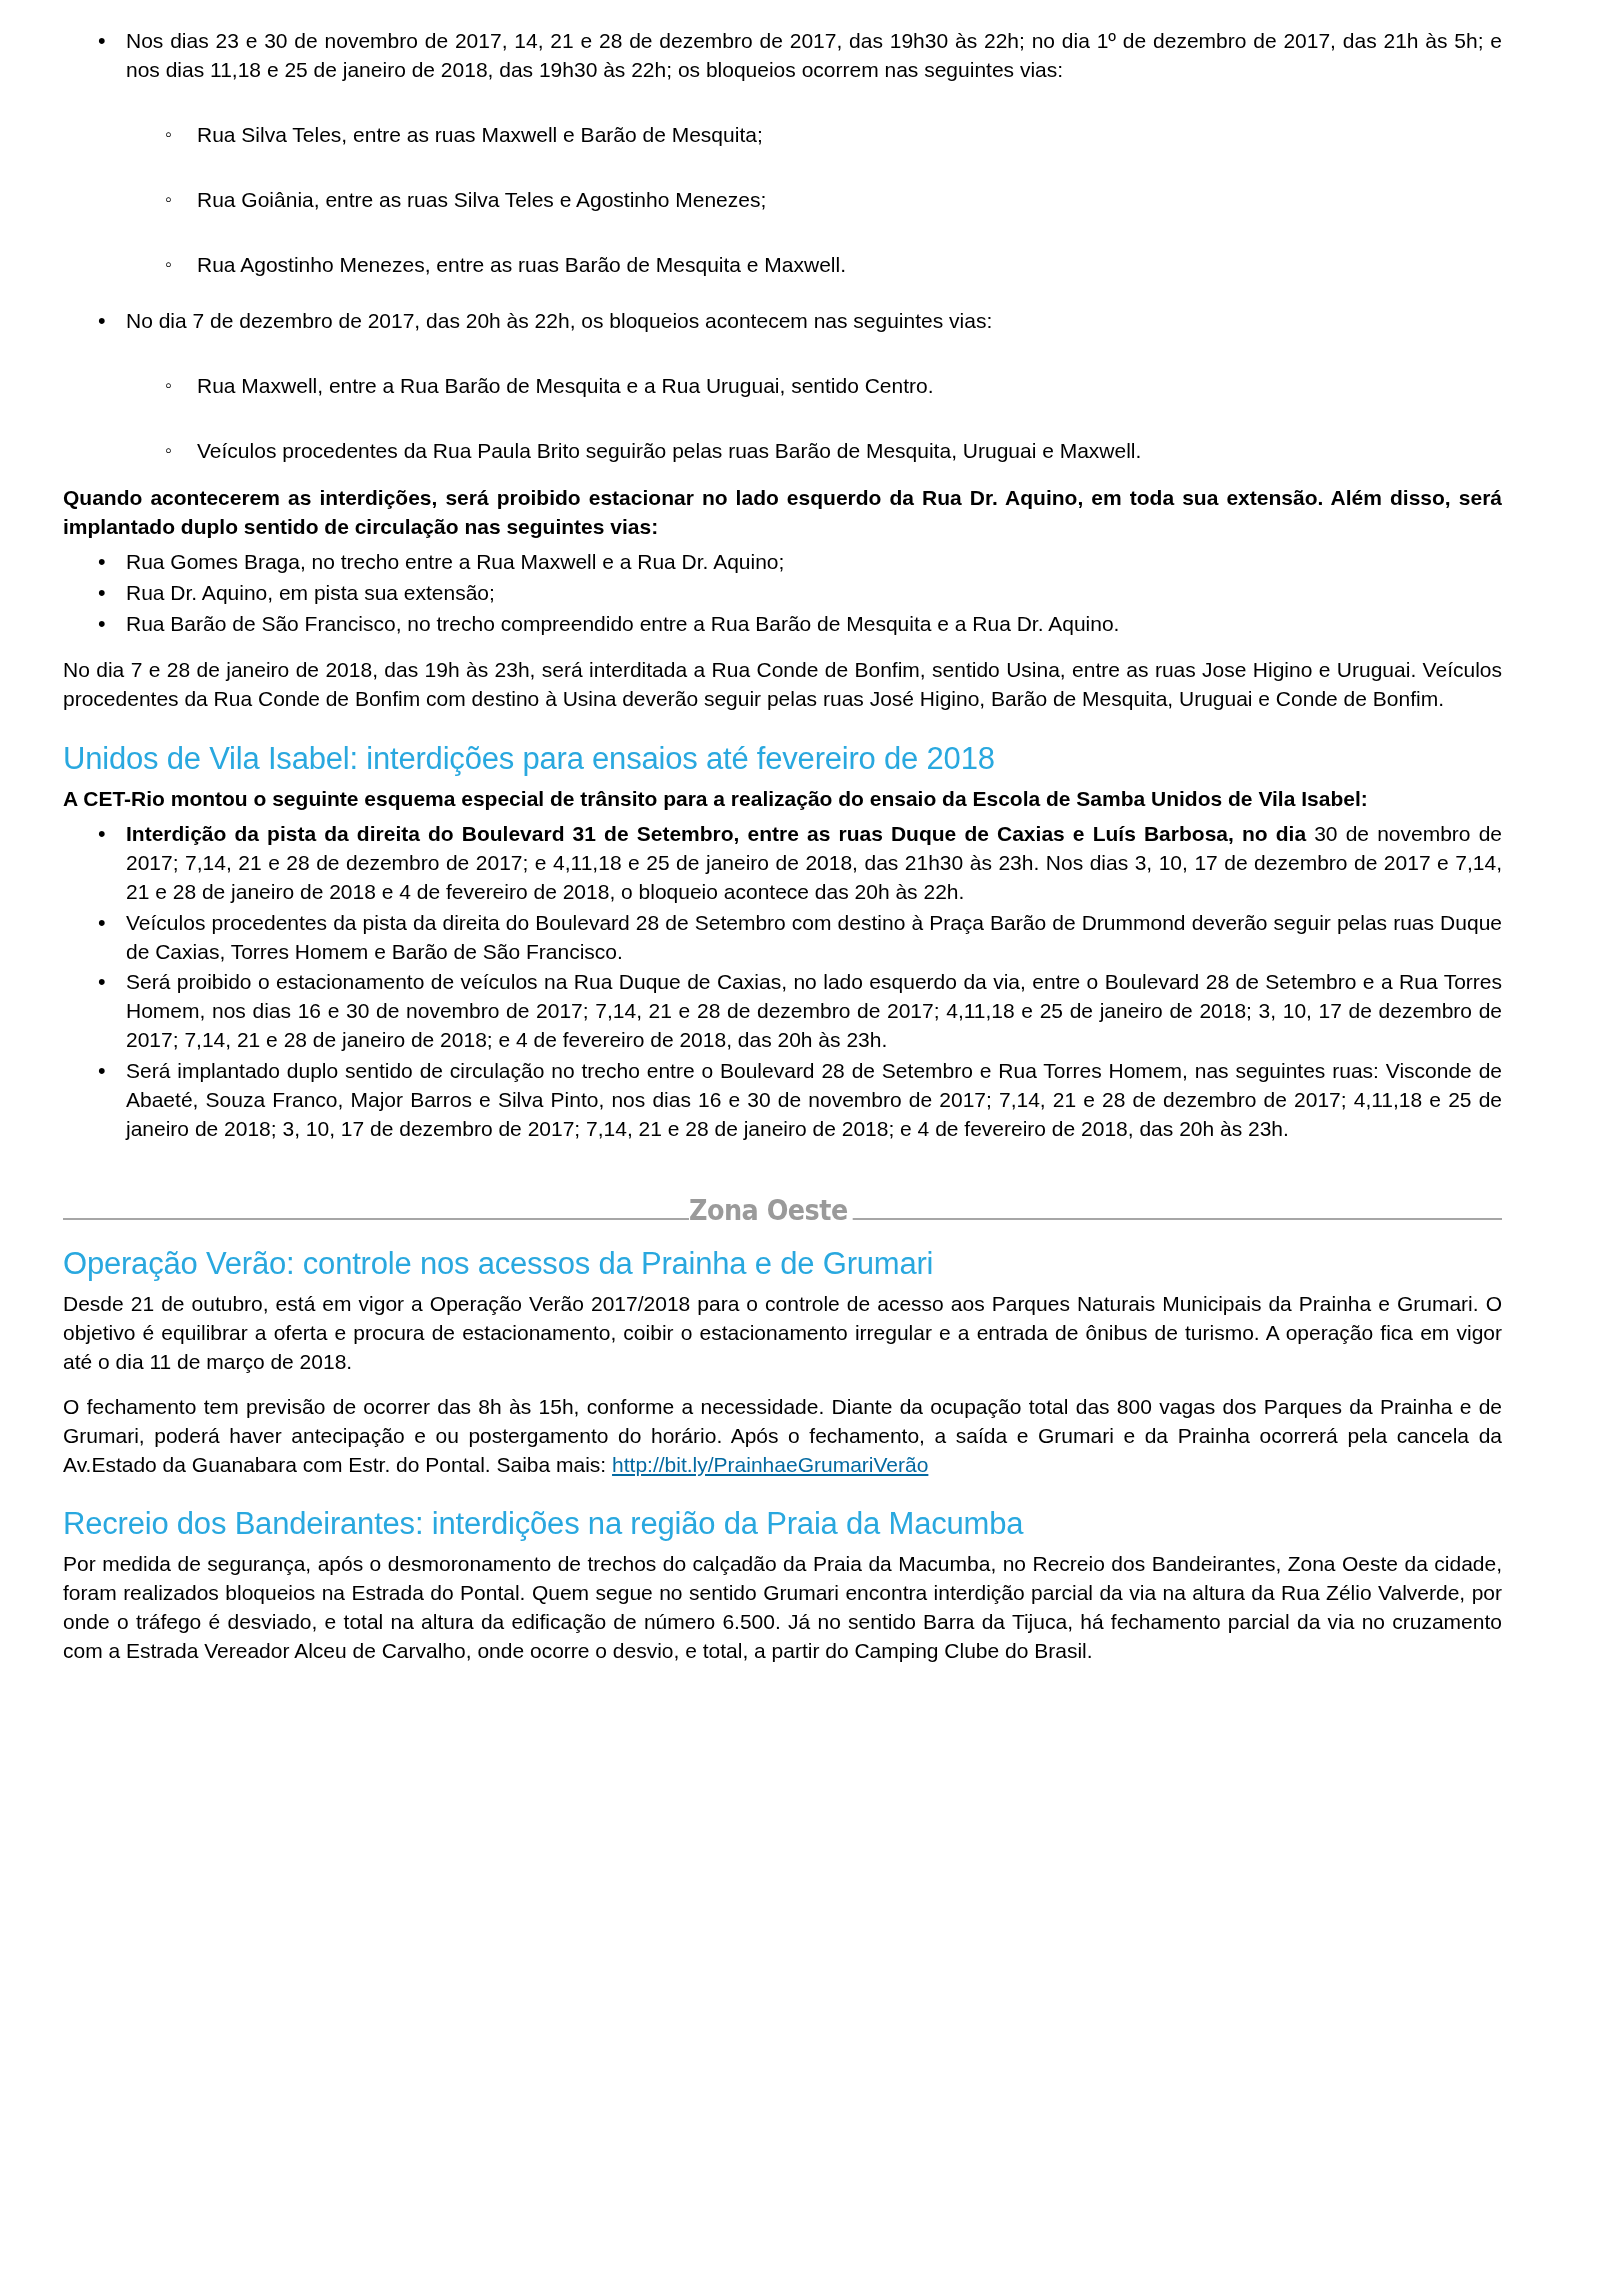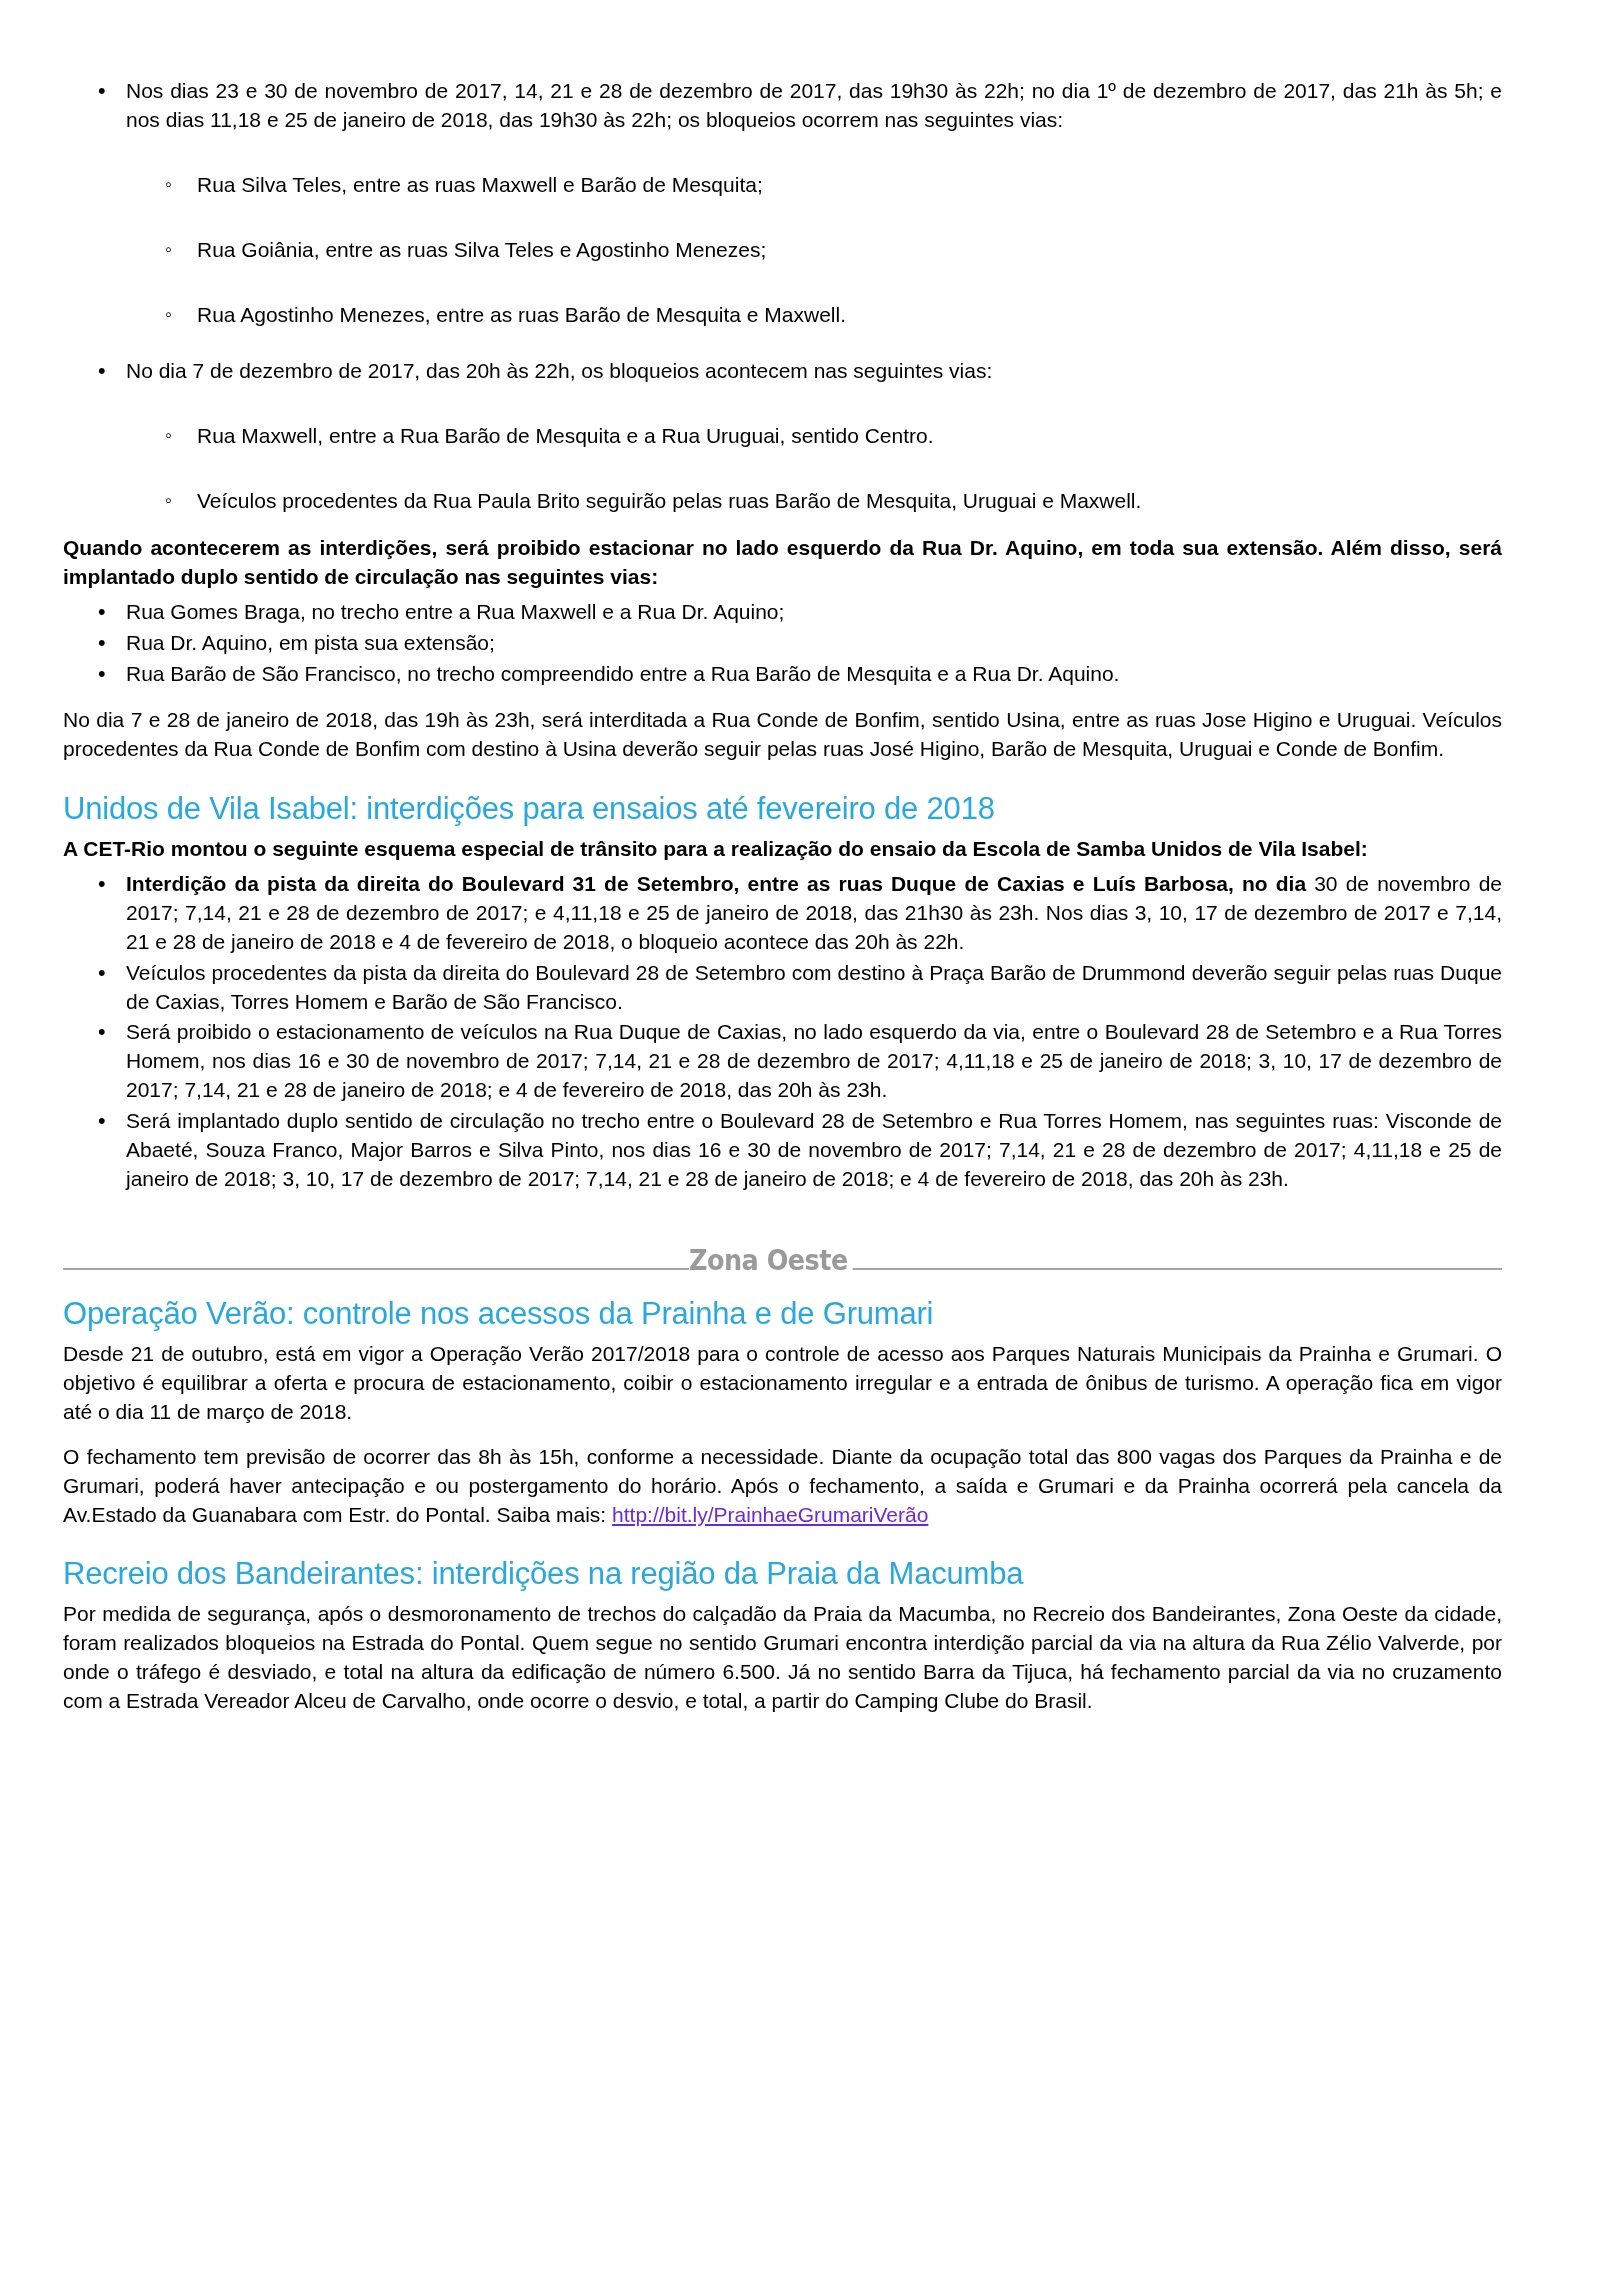--- a/index.html
+++ b/index.html
@@ -8,21 +8,21 @@
     background: #ffffff;
   }
   body {
     font-family: "Liberation Sans", sans-serif;
     color: #000000;
   }
   .page {
     width: 1596px;
     min-height: 2293px;
     box-sizing: border-box;
-    padding: 77px 94px 59px 63px;
+    padding: 27px 94px 59px 63px;
     background: #ffffff;
     position: relative;
   }
   .content {
     width: 100%;
   }
   p, li {
     font-size: 21px;
     line-height: 1.38;
     text-align: justify;
@@ -103,21 +103,21 @@
   }
   .zona-rule {
     border: none;
     border-top: 2.9px solid #a6a6a6;
     margin: -13.7px 0 0 0;
     position: relative;
     z-index: 1;
   }
   b, strong { font-weight: bold; }
   a.link {
-    color: #6d28d9;
+    color: #0369a1;
     text-decoration: underline;
   }
   .spacer-lg { height: 25.5px; }
   .spacer-md { height: 15.7px; }
 </style>
 </head>
 <body>
 
 <div class="page">
   <div class="content">

